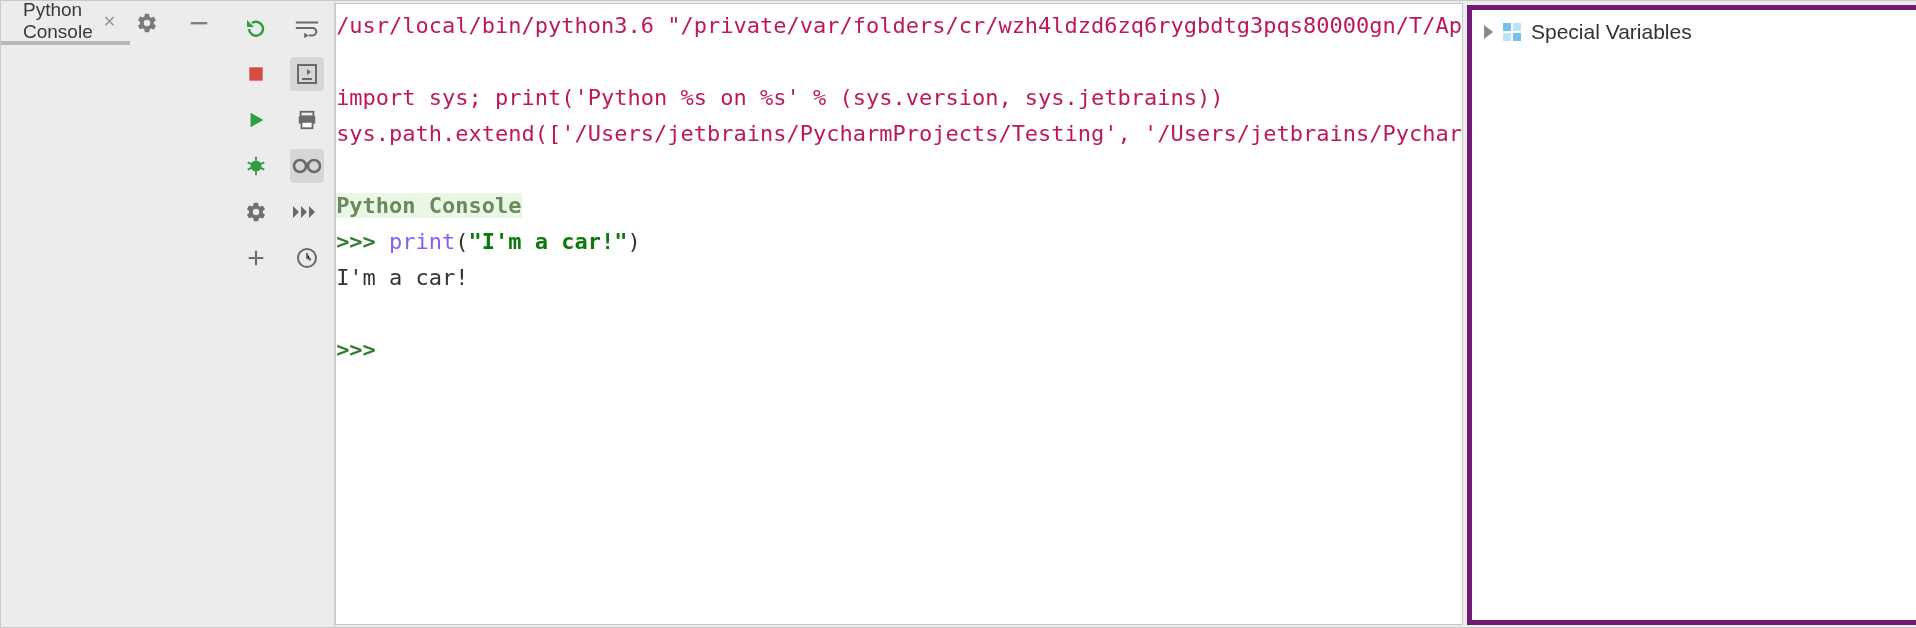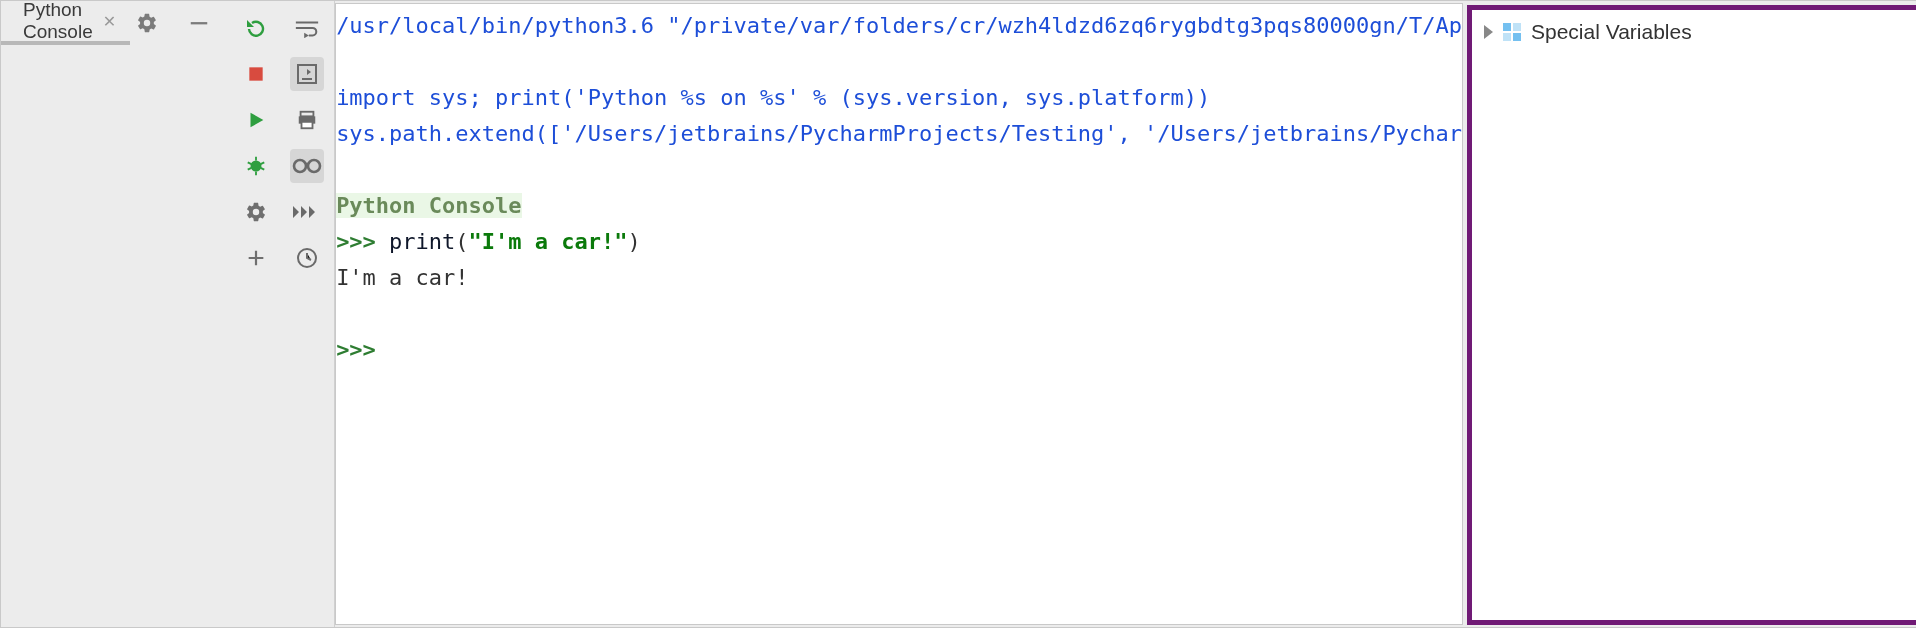--- a/index.html
+++ b/index.html
@@ -12,24 +12,24 @@
   .tab-spacer { flex: 1; }
   .header-icons { display: flex; align-items: center; gap: 18px; padding-right: 16px; }
   .header-icons svg, .toolbar-btn svg { display: block; }
   .body-row { flex: 1; display: flex; background: #ececec; min-height: 0; }
   .toolbar-col { width: 48px; background: #ececec; display: flex; flex-direction: column; align-items: center; padding-top: 10px; gap: 12px; }
   .iconbar-col { width: 55px; background: #ececec; display: flex; flex-direction: column; align-items: center; padding-top: 10px; gap: 12px; border-right: 1px solid #d0d0d0; }
   .toolbar-btn, .iconbar-btn { width: 34px; height: 34px; border-radius: 4px; display: flex; align-items: center; justify-content: center; cursor: pointer; }
   .iconbar-btn.selected { background: #d6d6d6; }
   .console-pane { flex: 1; background: #fff; border: 1px solid #c9c9c9; margin: 2px 0 2px 0; overflow: hidden; }
   .console-inner { font-family: "Menlo","Consolas",monospace; font-size: 22px; line-height: 36px; white-space: pre; padding: 4px 0 0 0; color: #333; }
-  .console-inner .blue { color: #1d4ed8; }
+  .console-inner .blue { color: #be185d; }
   .console-inner .greenbold { color: #2e7d32; font-weight: bold; }
   .console-inner .title-hl { background: #eaf7e6; color: #6a8a5a; font-weight: bold; }
-  .console-inner .kw { color: #0f172a; }
+  .console-inner .kw { color: #8b5cf6; }
   .console-inner .str { color: #0b7a0b; font-weight: bold; }
   .var-pane { width: 460px; background: #ffffff; border: 5px solid #701a75; margin: 4px 2px 2px 4px; padding: 10px 12px; }
   .var-row { display: flex; align-items: center; gap: 10px; font-size: 21px; color: #333; }
   .footer { height: 8px; background: #ececec; }
   .tri { width:0;height:0;border-top:7px solid transparent;border-bottom:7px solid transparent;border-left:9px solid #888; }
   .sqicon { display:flex; flex-wrap:wrap; width:18px; height:18px; gap:2px; }
   .sqicon span { width:8px; height:8px; background:#74c0f0; }
   .sqicon span.dim { background:#bfe2f7; }
 </style>
 </head>
@@ -136,21 +136,21 @@
         <svg width="24" height="24" viewBox="0 0 24 24">
             <circle cx="12" cy="12" r="9" fill="none" stroke="#6a6a6a" stroke-width="2"></circle>
             <path stroke="#6a6a6a" stroke-width="2" d="M12 7v5l4 2"></path>
           </svg>
       </div>
     </div>
 
     <div class="console-pane">
       <div class="console-inner"><span class="blue">/usr/local/bin/python3.6 "/private/var/folders/cr/wzh4ldzd6zq6rygbdtg3pqs80000gn/T/Ap</span>
 
-<span class="blue">import sys; print('Python %s on %s' % (sys.version, sys.platform))</span>
+<span class="blue">import sys; print('Python %s on %s' % (sys.version, sys.jetbrains))</span>
 <span class="blue">sys.path.extend(['/Users/jetbrains/PycharmProjects/Testing', '/Users/jetbrains/Pychar</span>
 
 <span class="title-hl">Python Console</span>
 <span class="greenbold">&gt;&gt;&gt; </span><span class="kw">print</span><span>(</span><span class="str">"I'm a car!"</span><span>)</span>
 <span>I'm a car!</span>
 
 <span class="greenbold">&gt;&gt;&gt; </span></div>
     </div>
 
     <div class="var-pane">

